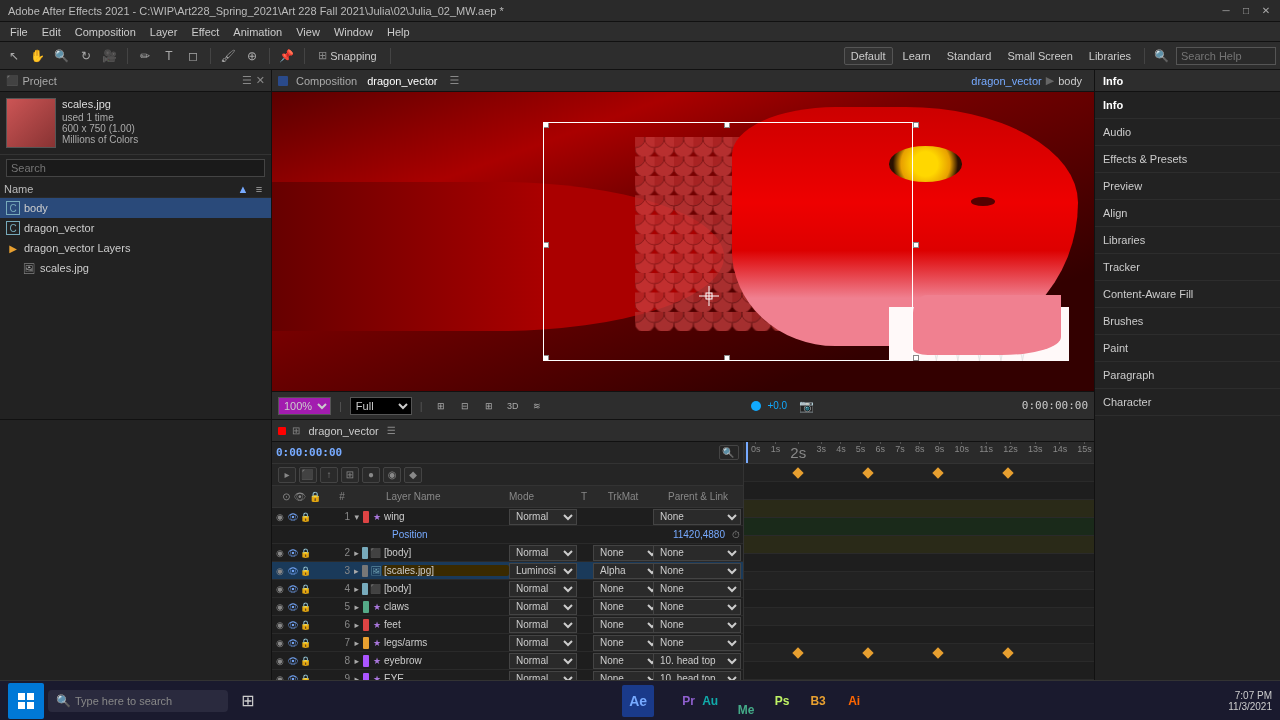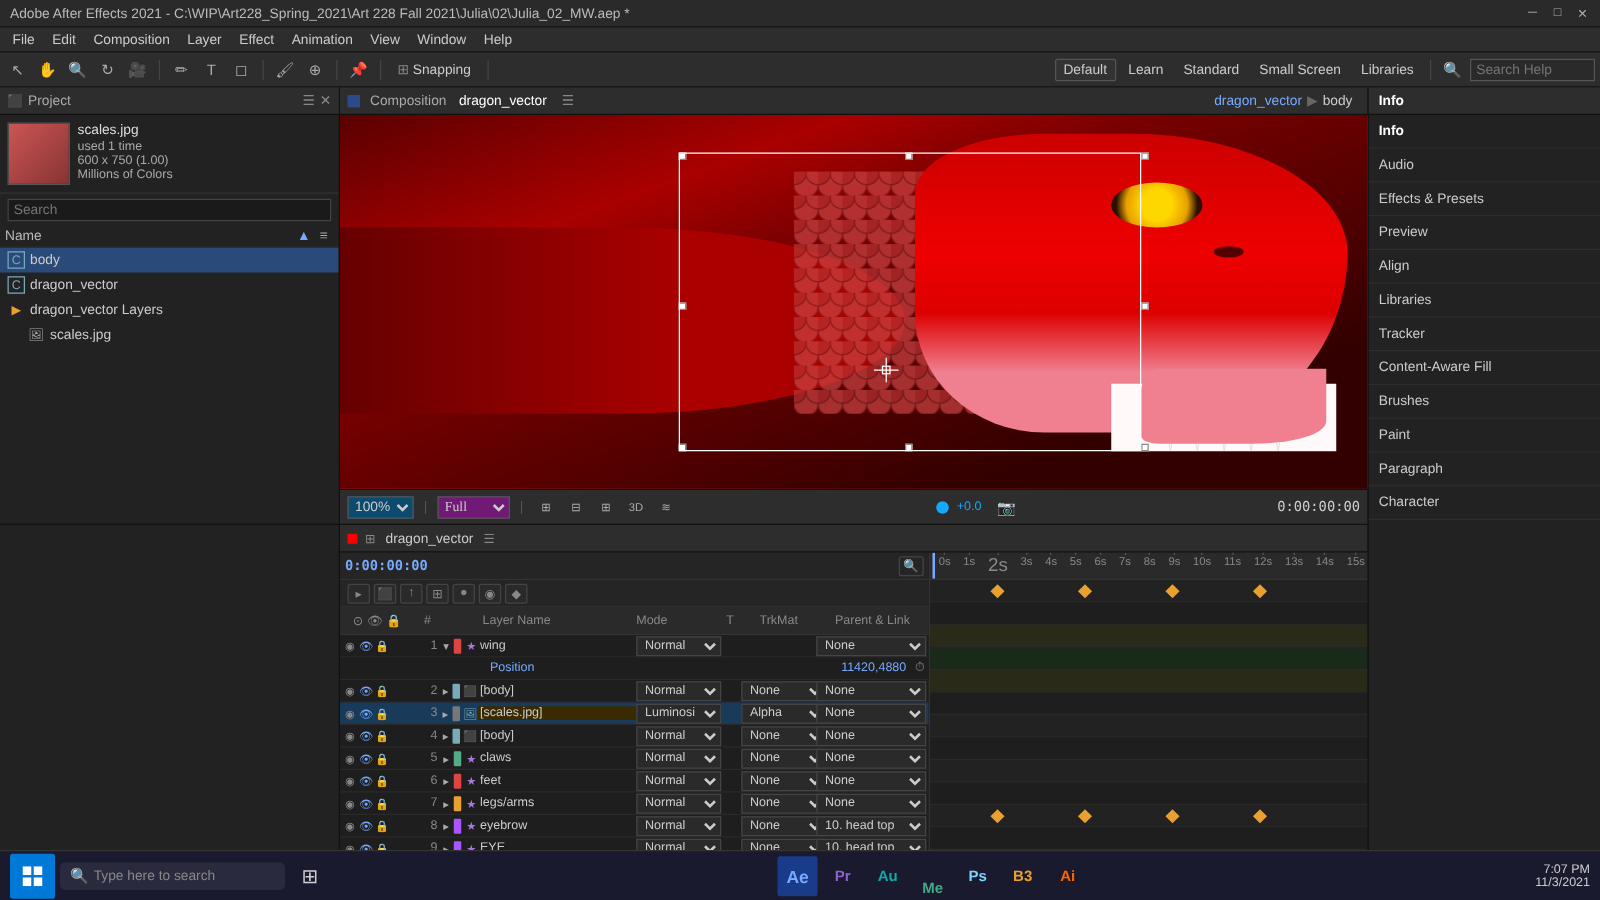--- a/index.html
+++ b/index.html
@@ -351,26 +351,26 @@
                 <line x1="0" y1="10" x2="20" y2="10" stroke="white" stroke-width="1"></line>
                 <rect x="7" y="7" width="6" height="6" fill="none" stroke="white" stroke-width="1"></rect>
               </svg>
             </div>
           </div>
         </div>
       </div>
 
       <div id="comp-toolbar">
         <div class="comp-zoom">
-          <select style="background:#0c4a6e;border:1px solid #555;color:#ccc;font-size:11px;padding:1px;">
+          <select style="background:#a21caf;border:1px solid #555;color:#ccc;font-size:11px;padding:1px;">
             <option>100%</option><option>50%</option><option>200%</option>
           </select>
         </div>
         <div style="margin:0 4px;color:#555;">|</div>
-        <select style="background:#701a75;border:1px solid #555;color:#ccc;font-size:11px;padding:1px;font-family:Liberation Serif, serif;">
+        <select style="background:#000000;border:1px solid #555;color:#ccc;font-size:11px;padding:1px;">
           <option>Full</option><option>Half</option><option>Quarter</option>
         </select>
         <div style="margin:0 4px;color:#555;">|</div>
         <div class="toolbar-btn" style="font-size:9px;">⊞</div>
         <div class="toolbar-btn" style="font-size:9px;">⊟</div>
         <div class="toolbar-btn" style="font-size:9px;">⊞</div>
         <div class="toolbar-btn" style="font-size:9px;">3D</div>
         <div class="toolbar-btn" style="font-size:9px;">≋</div>
         <div style="flex:1"></div>
         <div style="width:10px;height:10px;background:#1af;border-radius:50%;margin-right:2px;"></div>
@@ -882,30 +882,30 @@
   </div>
   <div style="width:32px;height:32px;display:flex;align-items:center;justify-content:center;cursor:pointer;">
       <span style="font-size:16px;">⊞</span>
     </div>
   <div style="flex:1"></div>
 
   <div style="width:32px;height:32px;display:flex;align-items:center;justify-content:center;cursor:pointer;background:#1a3a8a;border-radius:2px;">
       <span style="color:#7af;font-weight:bold;font-size:14px;">Ae</span>
     </div>
   <div style="width:32px;height:32px;display:flex;align-items:center;justify-content:center;cursor:pointer;">
-      <span style="color:#9060d0;font-weight:bold;font-size:12px;">Pr</span>
+      <span style="color:#9060d0;font-weight:bold;font-size:12px;padding-left:29px;">Pr</span>
     </div>
   <div style="width:32px;height:32px;display:flex;align-items:center;justify-content:center;cursor:pointer;">
       <span style="color:#1aa;font-weight:bold;font-size:12px;">Au</span>
     </div>
   <div style="width:32px;height:32px;display:flex;align-items:flex-end;justify-content:center;cursor:pointer;">
       <span style="color:#4a8;font-weight:bold;font-size:12px;">Me</span>
     </div>
   <div style="width:32px;height:32px;display:flex;align-items:center;justify-content:center;cursor:pointer;">
-      <span style="color:#7dd3fc;font-weight:bold;font-size:12px;">Ps</span>
+      <span style="color:#bef264;font-weight:bold;font-size:12px;">Ps</span>
     </div>
   <div style="width:32px;height:32px;display:flex;align-items:center;justify-content:center;cursor:pointer;">
       <span style="color:#e8a030;font-weight:bold;font-size:12px;">B3</span>
     </div>
   <div style="width:32px;height:32px;display:flex;align-items:center;justify-content:center;cursor:pointer;">
       <span style="color:#f60;font-weight:bold;font-size:12px;">Ai</span>
     </div>
   <div style="flex:1"></div>
 
   <div style="font-size:10px;color:#ccc;text-align:right;">

